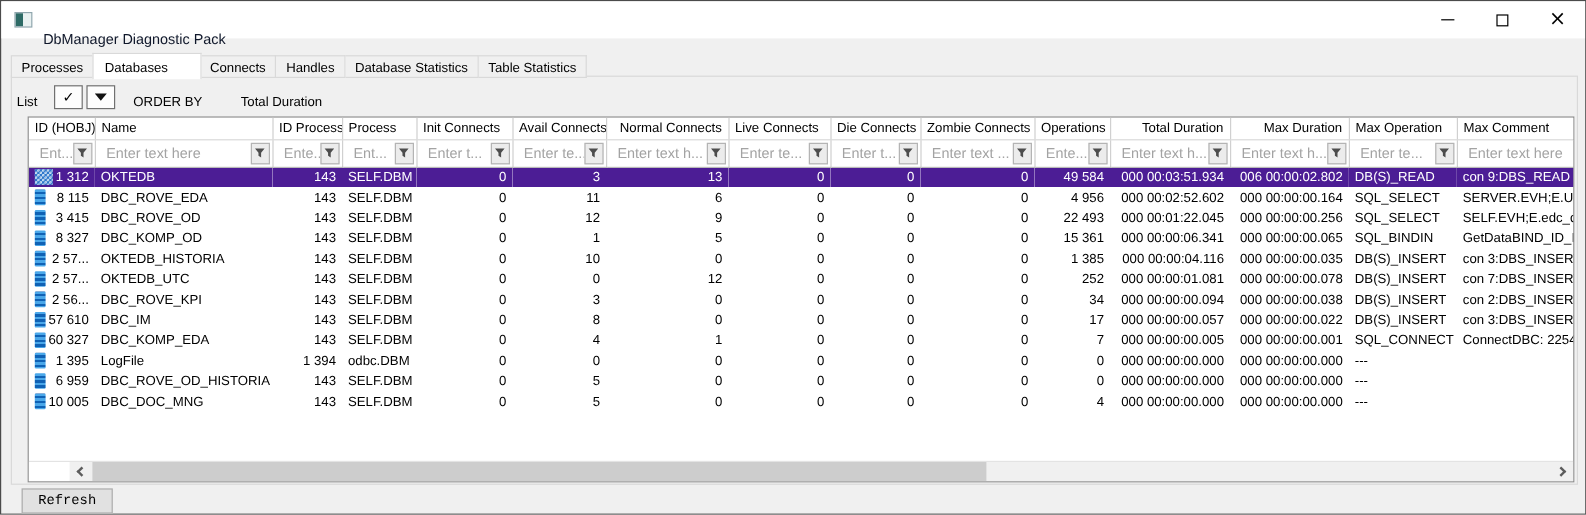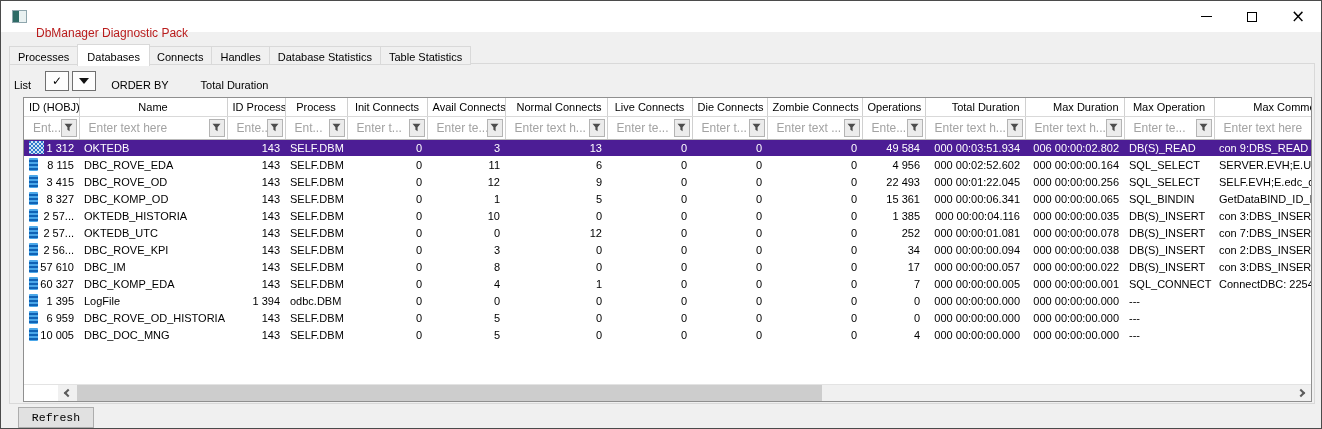--- a/index.html
+++ b/index.html
@@ -16,37 +16,37 @@
   
   .titlebar {
     position:absolute; left:0; top:0; right:0; height:31px;
     background:#ffffff; display:flex; align-items:center; padding-left:11px;
   }
   .app-icon {
     width:15px; height:13px; margin-right:9px;
     border:1px solid #8fa6ad;
     background:linear-gradient(90deg,#2e6b66 0 46%,#e9f1f1 46% 100%);
   }
-  .title-text { font-size:12px; color:#b91c1c;margin-top:32px; }
+  .title-text { font-size:12px; color:#0f172a;margin-top:32px; }
   .win-controls { margin-left:auto; display:flex; height:100%; }
   .win-btn { width:46px; height:100%; display:flex; align-items:center; justify-content:center; cursor:default; }
   .glyph-min { width:11px; height:1px; background:#000; display:block; }
   .glyph-max { width:10px; height:10px; border:1px solid #000; display:block; }
   .glyph-close { font-size:17px; line-height:1; color:#000; font-family:"DejaVu Sans",sans-serif; }
   
   .tabbar { position:absolute; left:8px; top:43px; display:flex; align-items:flex-end; z-index:3; }
   .tab {
     height:19px; padding:2px 8px 0 8px; font-size:11px; color:#000;
     background:#f0f0f0; border:1px solid #d9d9d9; border-left:none;
     display:flex; align-items:center; cursor:default; white-space:nowrap;
   }
   .tab:first-child { border-left:1px solid #d9d9d9;text-align:right; }
   .tab.active {
     background:#ffffff; height:22px; border:1px solid #d9d9d9; border-bottom:none;
-    margin:0 -1px -1px -1px; padding:2px 9px 0 9px; position:relative; z-index:4;
+    margin:0 -1px -1px -1px; padding:2px 27px 0 9px; position:relative; z-index:4;
   }
   
   .tabpage {
     position:absolute; left:8px; top:62px; width:1306px; height:341px;
     background:#f0f0f0; border:1px solid #d9d9d9;
   }
   .toolbar { position:absolute; left:4px; top:5px; height:22px; display:flex; align-items:flex-end; font-size:11px; color:#000; }
   .tb-label { margin-right:14px; }
   .tb-btn {
     width:24px; height:20px; background:#fdfdfd; border:1px solid #707070;
@@ -59,21 +59,21 @@
   
   .grid {
     position:absolute; left:13px; top:33px; width:1289px; height:305px;
     background:#ffffff; border:1px solid #8f8f8f; overflow:hidden;
   }
   table { border-collapse:collapse; table-layout:fixed; width:1340px; }
   .c0{width:55px}.c1{width:148px}.c2{width:58px}.c3{width:62px}.c4{width:80px}
   .c5{width:78px}.c6{width:102px}.c7{width:85px}.c8{width:75px}.c9{width:95px}
   .c10{width:63px}.c11{width:100px}.c12{width:99px}.c13{width:90px}.c14{width:150px}
   th {
-    height:18px; font-weight:normal; font-size:11px; color:#000; text-align:center;
+    height:18px; font-weight:normal; font-size:11px; color:#000; text-align:left;
     padding:0 5px; border-right:1px solid #d0d0d0; border-bottom:1px solid #d9d9d9;
     white-space:nowrap; overflow:hidden; background:#fff; cursor:default;
   }
   th.a-right { text-align:right; }
   td {
     height:17px; font-size:11px; color:#000; padding:0 5px;
     white-space:nowrap; overflow:hidden; cursor:default;
   }
   td.a-right { text-align:right; }
   tr.filterrow td {

